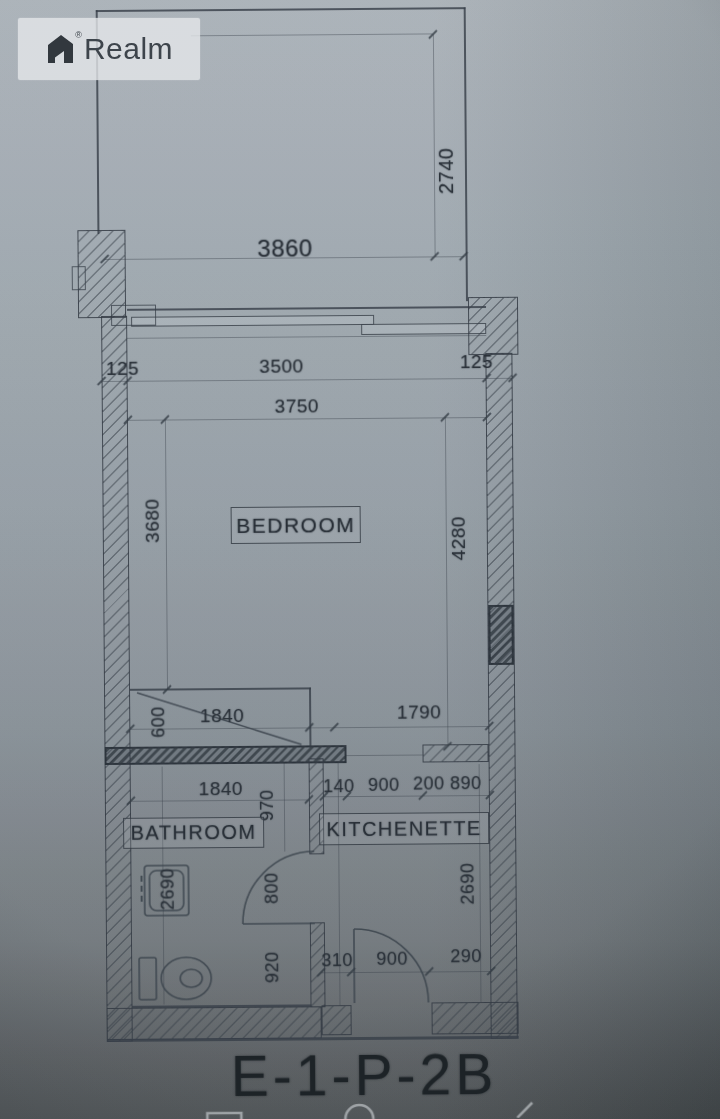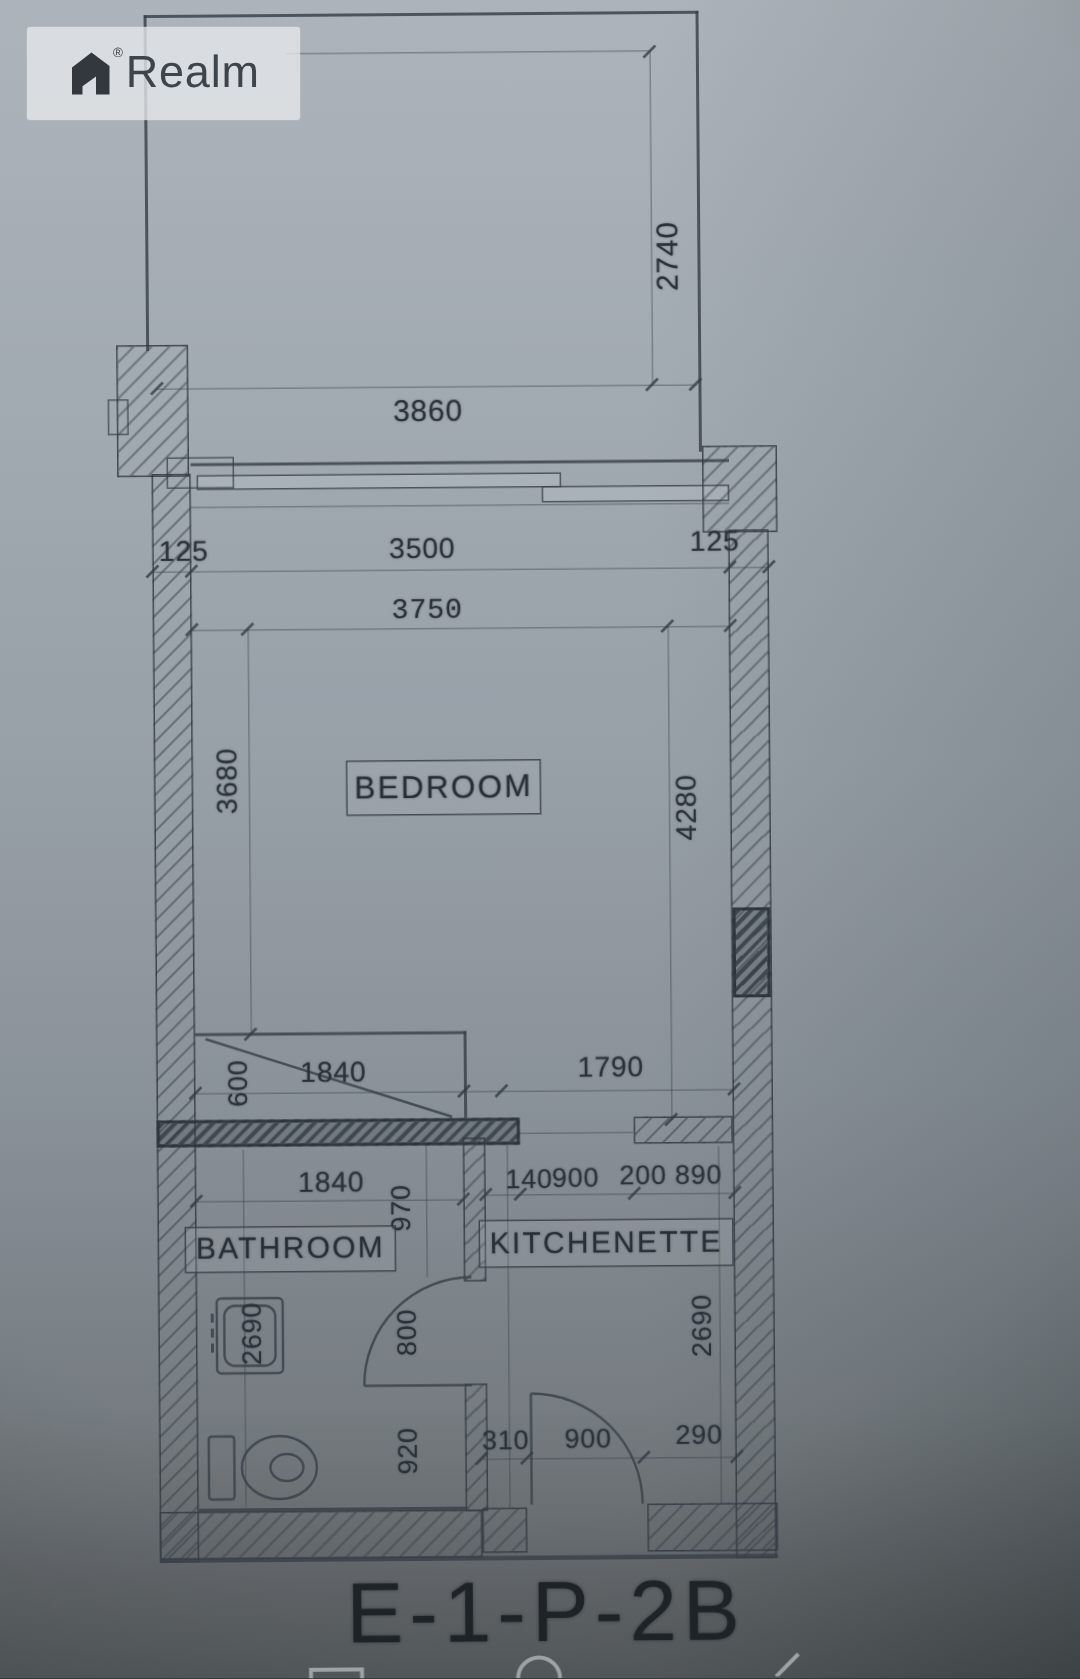--- a/index.html
+++ b/index.html
@@ -155,34 +155,34 @@
         <path d="M314,976 L322,968 M344,976 L352,968 M422,976 L430,968 M484,976 L492,968"></path>
       </g>
 
       <g stroke="#a6abae" stroke-width="2.6" fill="none" opacity="0.9">
         <path d="M203,1119 L203,1112 L237,1112 L237,1119"></path>
         <path d="M341,1119 a14,14 0 0 1 28,0"></path>
         <path d="M513,1119 L528,1104"></path>
       </g>
     </svg>
 
-    <div class="dim" style="left:250px;top:234px;width:75px;font-size:20px;margin-top:29px;">3860</div>
+    <div class="dim" style="left:250px;top:234px;width:75px;font-size:24px;">3860</div>
     <div class="dim v" style="left:409px;top:160px;width:80px;font-size:20px;">2740</div>
     <div class="dim" style="left:104px;top:356px;width:40px;">125</div>
     <div class="dim" style="left:243px;top:355px;width:80px;">3500</div>
     <div class="dim" style="left:458px;top:352px;width:40px;">125</div>
-    <div class="dim" style="left:246px;top:395px;width:80px;font-family:Liberation Mono, monospace;">3750</div>
+    <div class="dim" style="left:258px;top:395px;width:80px;">3750</div>
     <div class="dim v" style="left:113px;top:508px;width:80px;">3680</div>
     <div class="dim v" style="left:419px;top:528px;width:80px;">4280</div>
     <div class="dim v sm" style="left:118px;top:710px;width:80px;">600</div>
     <div class="dim" style="left:181px;top:704px;width:80px;">1840</div>
-    <div class="dim" style="left:366px;top:702px;width:80px;">1790</div>
+    <div class="dim" style="left:378px;top:702px;width:80px;">1790</div>
     <div class="dim" style="left:179px;top:777px;width:80px;">1840</div>
     <div class="dim v sm" style="left:226px;top:794px;width:80px;">970</div>
-    <div class="dim sm" style="left:306px;top:776px;width:50px;padding-left:20px;">140</div>
+    <div class="dim sm" style="left:292px;top:776px;width:50px;padding-left:20px;">140</div>
     <div class="dim sm" style="left:357px;top:775px;width:50px;">900</div>
     <div class="dim sm" style="left:402px;top:774px;width:50px;">200</div>
     <div class="dim sm" style="left:439px;top:774px;width:50px;">890</div>
     <div class="dim v sm" style="left:126px;top:877px;width:80px;">2690</div>
     <div class="dim v sm" style="left:229px;top:877px;width:80px;">800</div>
     <div class="dim v sm" style="left:426px;top:874px;width:80px;">2690</div>
     <div class="dim v sm" style="left:229px;top:956px;width:80px;">920</div>
     <div class="dim sm" style="left:309px;top:950px;width:50px;">310</div>
     <div class="dim sm" style="left:364px;top:949px;width:50px;">900</div>
     <div class="dim sm" style="left:438px;top:947px;width:50px;">290</div>

